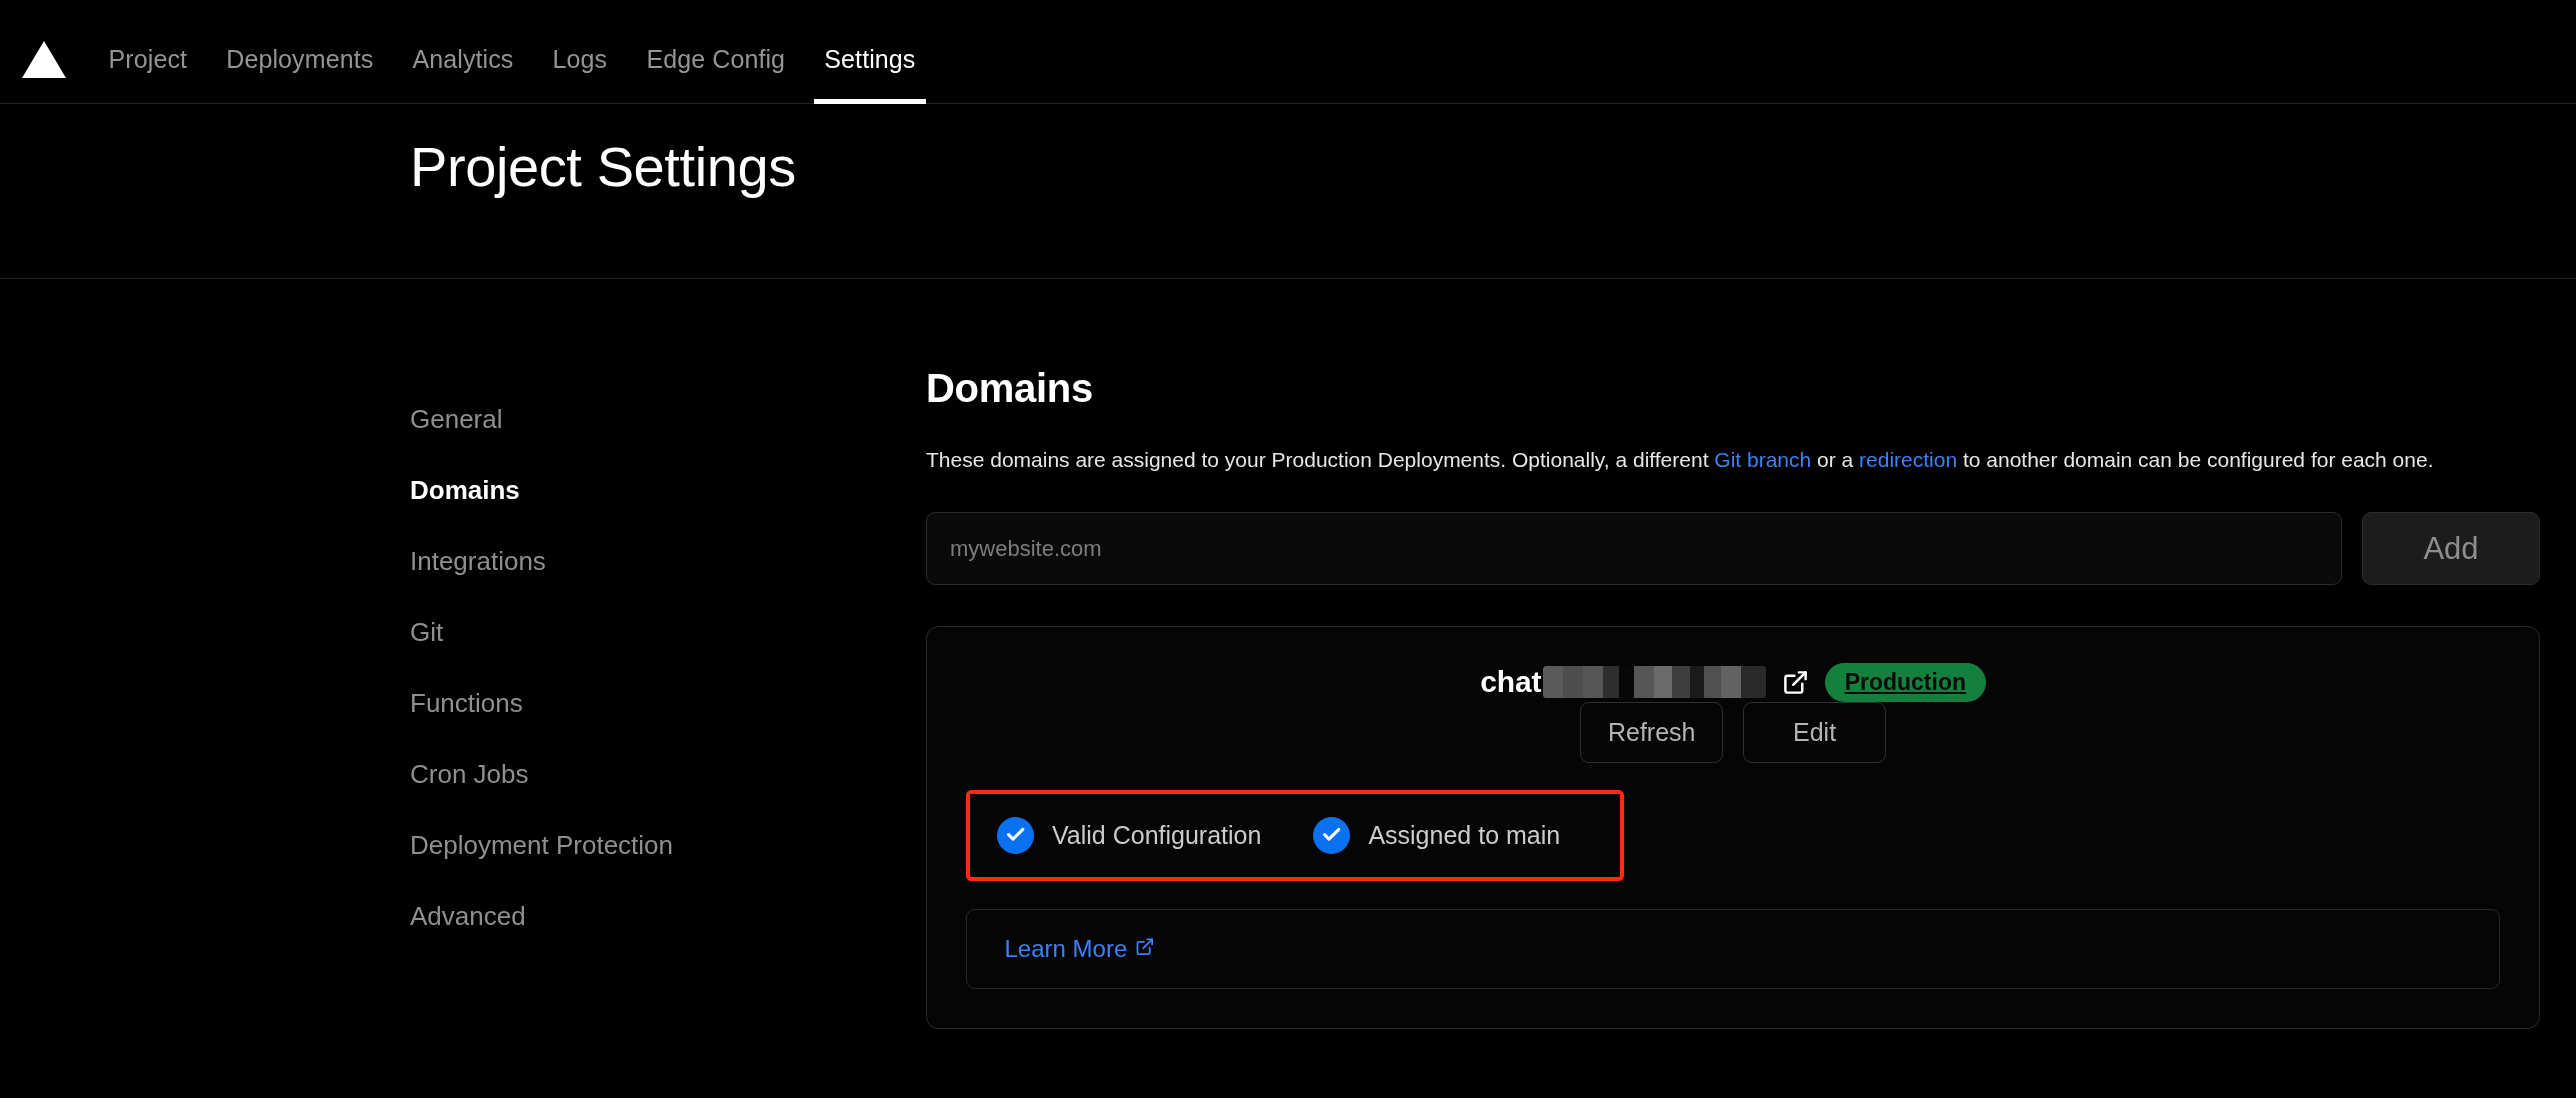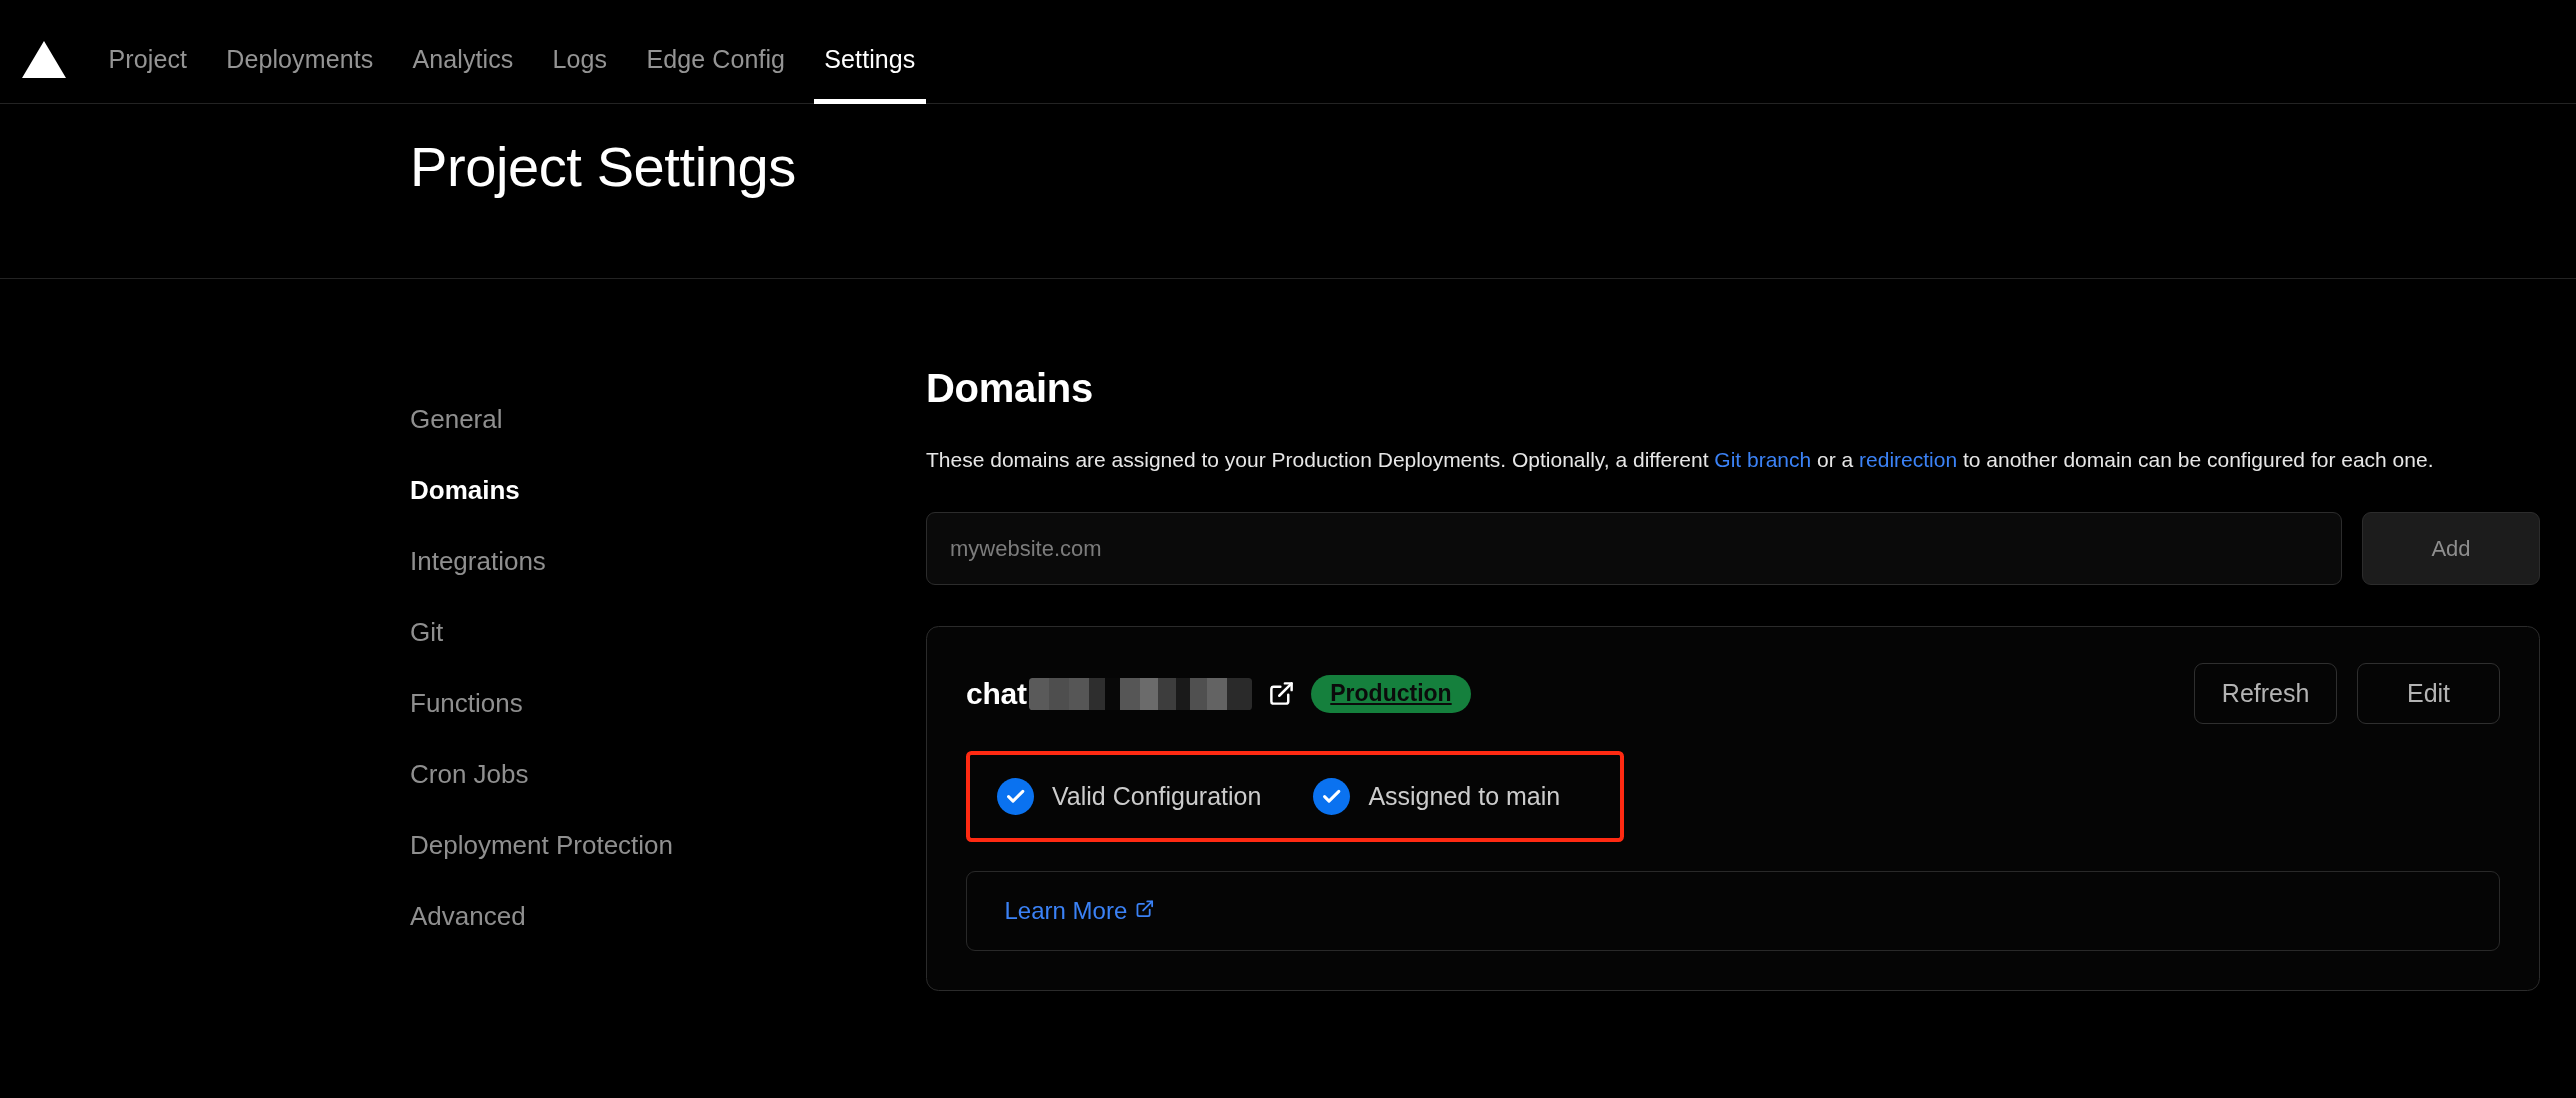--- a/index.html
+++ b/index.html
@@ -126,38 +126,39 @@
     padding: 0 23px;
     outline: none;
   }
   .domain-input::placeholder { color: #7c7c7c; }
   .add-btn {
     width: 178px; height: 73px;
     background: #1c1c1c;
     border: 1.8px solid #2c2c2c;
     border-radius: 9px;
     color: #8e8e8e;
-    font-size: 22px;
+    font-size: 31px;
     font-family: "Liberation Sans", sans-serif;
     cursor: pointer;
   }
 
   
   .domain-card {
     margin-top: 41px;
     border: 1.8px solid #2b2b2b;
     border-radius: 12.5px;
     background: #050505;
     padding: 36px 39px 39px 39px;
     position: relative;
   }
   .card-top {
     display: flex;
     align-items: center;
     justify-content: space-between;
+    flex-direction: column;
   }
   .domain-name-wrap { display: flex; align-items: center; gap: 16px; }
   .domain-name {
     font-size: 30px;
     font-weight: 700;
     color: #ffffff;
     letter-spacing: -0.2px;
     display: flex; align-items: center;
   }
   .redacted {

